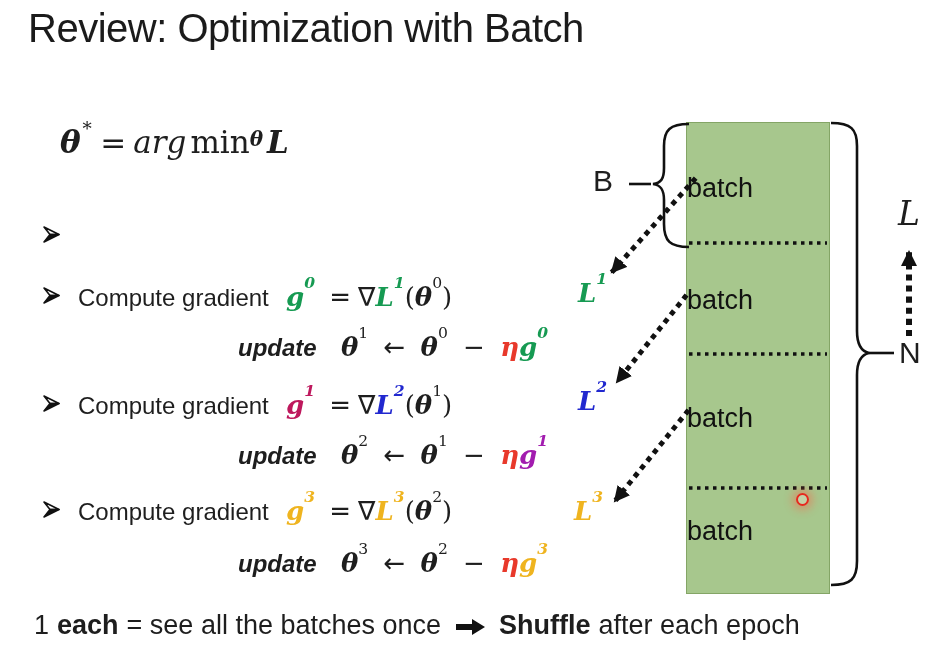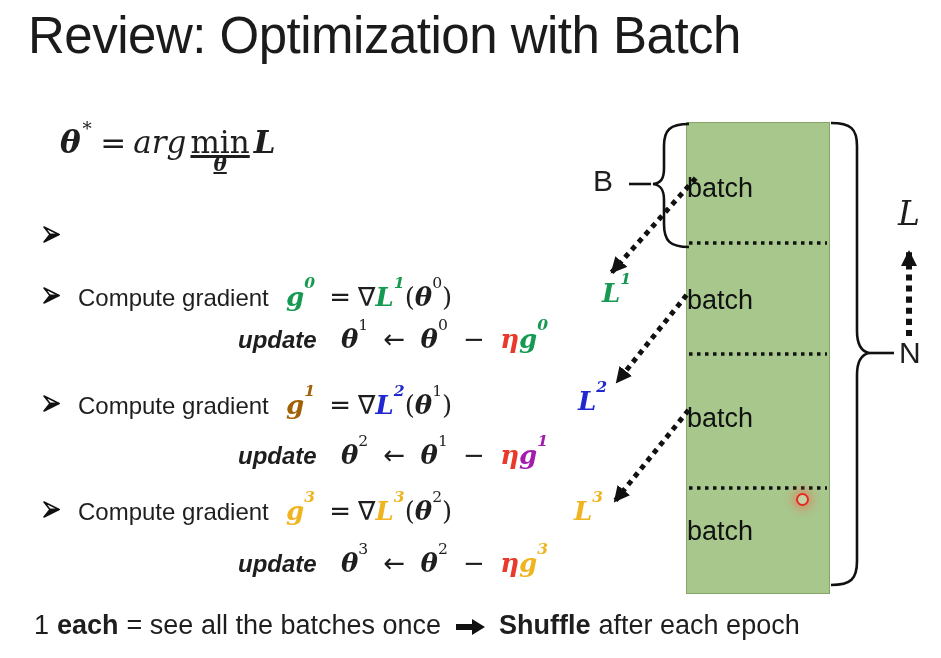--- a/index.html
+++ b/index.html
@@ -1,30 +1,30 @@
 <!DOCTYPE html>
 <html><head>
 <meta charset="utf-8">
 <style>
   html,body{margin:0;padding:0;background:#888;}
   .slide{position:relative;width:941px;height:658px;background:#ffffff;overflow:hidden;
          font-family:"Liberation Sans",sans-serif;color:#1e1e1e;}
   .abs{position:absolute;white-space:nowrap;}
-  .title{left:28px;top:6px;font-size:51px;font-weight:300;letter-spacing:-0.5px;color:#1b1b1b;}
+  .title{left:28px;top:6px;font-size:40px;font-weight:300;letter-spacing:-0.5px;color:#1b1b1b;}
   
   .math{font-family:"DejaVu Serif",serif;font-style:italic;}
   .bi{font-family:"DejaVu Serif",serif;font-style:italic;font-weight:700;}
   .it{font-family:"DejaVu Serif",serif;font-style:italic;font-weight:600;}
   .op{font-family:"DejaVu Sans",sans-serif;font-style:normal;font-weight:400;margin:0 7px;}
   .upright{font-style:normal;font-weight:400;}
   sup.s{font-size:0.60em;position:relative;top:-0.55em;line-height:0;}
   sup.s.plain{font-style:normal;font-weight:400;}
   
   .objective{left:60px;top:124px;font-size:31px;display:flex;align-items:baseline;}
-  .minstack{display:inline-flex;flex-direction:column;align-items:center;margin:0 4px;text-decoration:underline;}
+  .minstack{display:inline-flex;flex-direction:row;align-items:center;margin:0 4px;}
   .minstack .mintop{font-family:"DejaVu Serif",serif;font-style:normal;}
   .minstack .minsub{font-size:20px;margin-top:-6px;line-height:1;}
   
   .row{position:absolute;left:40px;white-space:nowrap;font-size:24px;line-height:1.25;}
   .row .content{margin-left:38px;font-size:26px;}
   .bullet-ic{position:absolute;left:2px;top:5px;}
   .slabel{font-family:"Liberation Sans",sans-serif;font-size:24px;margin-right:10px;}
   .b{font-weight:700;}
   .update-row{position:absolute;left:238px;white-space:nowrap;font-size:26px;}
   .update-row .slabel{margin-right:16px;}
@@ -73,37 +73,37 @@
       <path d="M2 2 L17 9.5 L8 9.5 Z" fill="#ffffff" stroke="#111" stroke-width="1.6" stroke-linejoin="round"></path>
       <path d="M2 17 L17 9.5 L8 9.5 Z" fill="#111" stroke="#111" stroke-width="1.6" stroke-linejoin="round"></path>
     </svg>
     <span class="content">
       <span class="slabel">Compute gradient</span>
       <span class="bi" style="color: rgb(22, 154, 82);"><span>g</span><sup class="s">0</sup></span>
       <span class="op">=</span><span class="op" style="margin:0;">∇</span><span class="it" style="color: rgb(22, 154, 82);"><span>L</span><sup class="s">1</sup></span><span class="math upright">(</span><span class="bi"><span>θ</span><sup class="s plain">0</sup></span><span class="math upright">)</span>
     </span>
   </div>
 
-  <div class="update-row math" style="top:324px;">
+  <div class="update-row math" style="top:332px;">
     <span class="slabel b">update</span>
     <span class="bi"><span>θ</span><sup class="s plain">1</sup></span>
     <span class="op">←</span>
     <span class="bi"><span>θ</span><sup class="s plain">0</sup></span>
     <span class="op">−</span>
     <span class="it" style="color: rgb(232, 57, 43);">η</span><span class="bi" style="color: rgb(22, 154, 82);"><span>g</span><sup class="s">0</sup></span>
   </div>
 
   <div class="row" style="top:389px;">
     <svg class="bullet-ic" width="19" height="19" viewBox="0 0 19 19">
       <path d="M2 2 L17 9.5 L8 9.5 Z" fill="#ffffff" stroke="#111" stroke-width="1.6" stroke-linejoin="round"></path>
       <path d="M2 17 L17 9.5 L8 9.5 Z" fill="#111" stroke="#111" stroke-width="1.6" stroke-linejoin="round"></path>
     </svg>
     <span class="content">
       <span class="slabel">Compute gradient</span>
-      <span class="bi" style="color: #a16207;"><span>g</span><sup class="s">1</sup></span>
+      <span class="bi" style="color: #be185d;"><span>g</span><sup class="s">1</sup></span>
       <span class="op">=</span><span class="op" style="margin:0;">∇</span><span class="it" style="color: rgb(33, 40, 207);"><span>L</span><sup class="s">2</sup></span><span class="math upright">(</span><span class="bi"><span>θ</span><sup class="s plain">1</sup></span><span class="math upright">)</span>
     </span>
   </div>
 
   <div class="update-row math" style="top:440px;">
     <span class="slabel b">update</span>
     <span class="bi"><span>θ</span><sup class="s plain">2</sup></span>
     <span class="op">←</span>
     <span class="bi"><span>θ</span><sup class="s plain">1</sup></span>
     <span class="op">−</span>
@@ -124,21 +124,21 @@
 
   <div class="update-row math" style="top:548px;">
     <span class="slabel b">update</span>
     <span class="bi"><span>θ</span><sup class="s plain">3</sup></span>
     <span class="op">←</span>
     <span class="bi"><span>θ</span><sup class="s plain">2</sup></span>
     <span class="op">−</span>
     <span class="it" style="color: rgb(232, 57, 43);">η</span><span class="bi" style="color: rgb(239, 180, 31);"><span>g</span><sup class="s">3</sup></span>
   </div>
 
-  <div class="l-target it abs" style="left: 578px; top: 278px; color: rgb(22, 154, 82); margin-left: 24px;"><span>L</span><sup class="s">1</sup></div>
+  <div class="l-target it abs" style="left: 578px; top: 278px; color: rgb(22, 154, 82);"><span>L</span><sup class="s">1</sup></div>
   <div class="l-target it abs" style="left: 578px; top: 386px; color: rgb(33, 40, 207);"><span>L</span><sup class="s">2</sup></div>
   <div class="l-target it abs" style="left: 574px; top: 496px; color: rgb(239, 180, 31);"><span>L</span><sup class="s">3</sup></div>
 
   <div class="batch-box" style="background: rgb(167, 199, 141); border-color: rgb(132, 165, 102);">
     <div class="batch-label" style="top:50px;">batch</div>
     <div class="batch-label" style="top:162px;">batch</div>
     <div class="batch-label" style="top:280px;">batch</div>
     <div class="batch-label" style="top:393px;">batch</div>
   </div>
 

